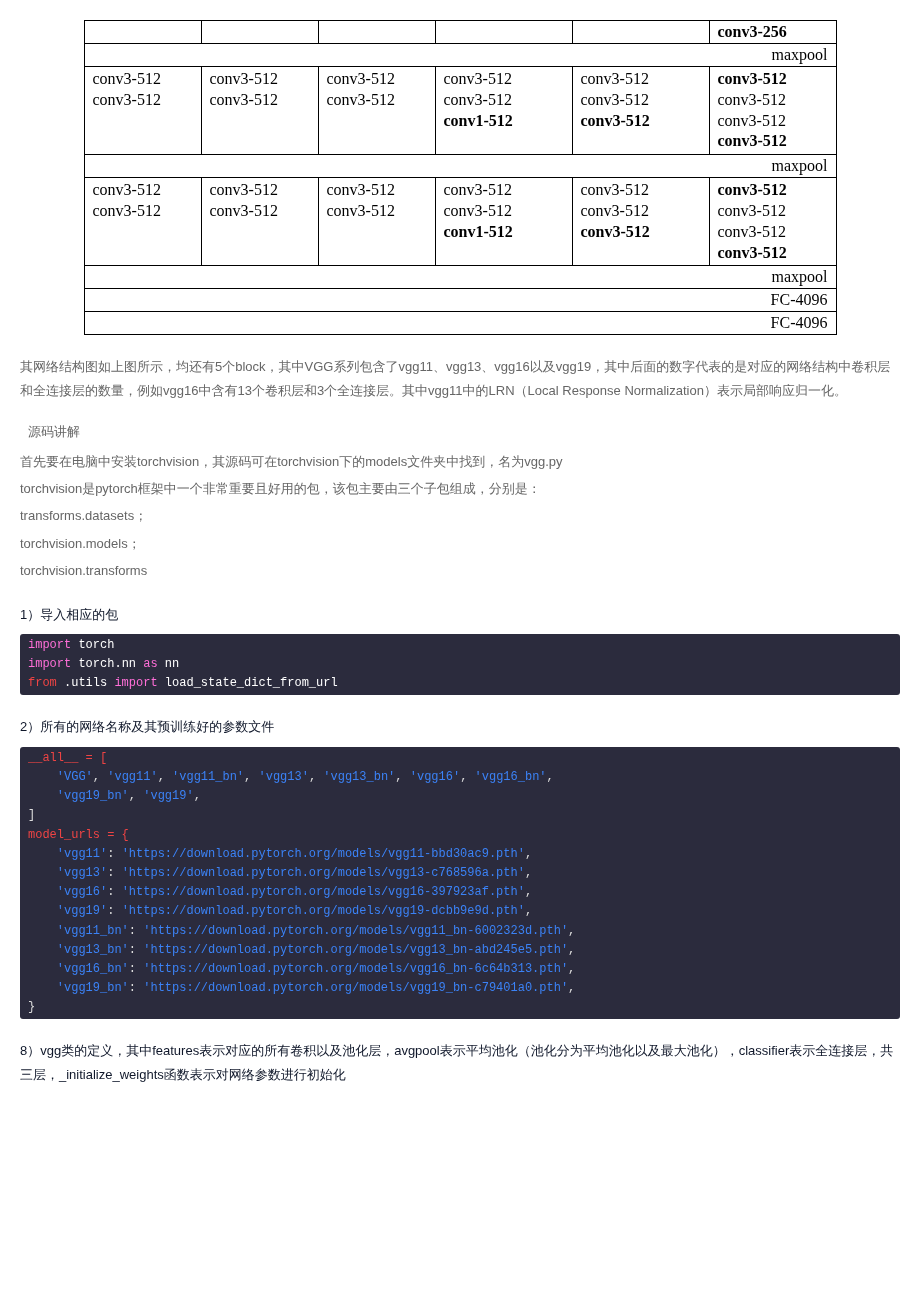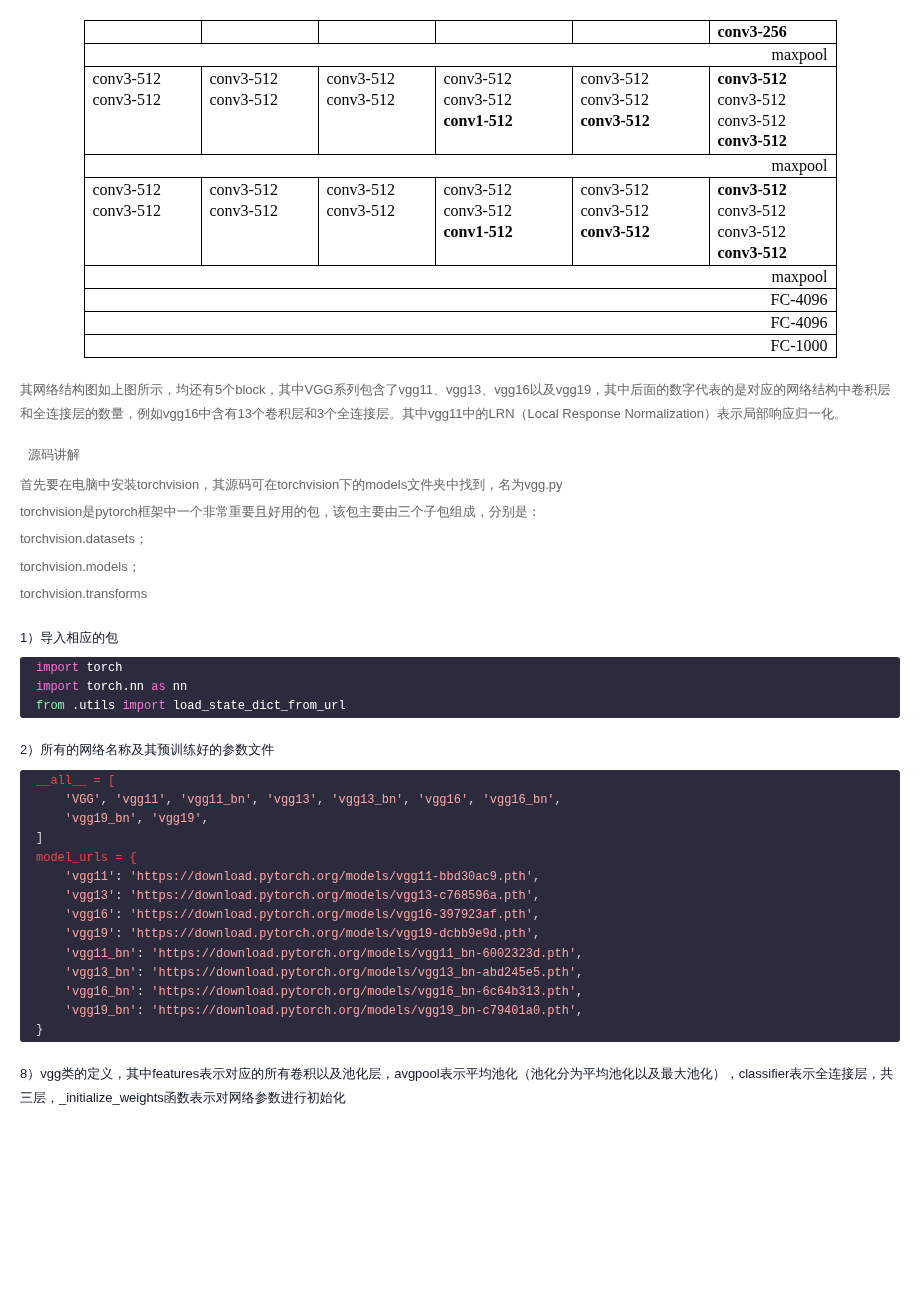--- a/index.html
+++ b/index.html
@@ -47,34 +47,34 @@
   }
   .item-heading {
     color: #0f172a;
     margin-top: 20px;
     margin-bottom: 8px;
     line-height: 1.8;
   }
   .code-block {
     background: #2b2b3d;
     color: #ddd;
-    padding: 2px 16px;
+    padding: 2px 8px;
     font-family: Consolas, "Courier New", monospace;
     font-size: 12px;
     line-height: 1.6;
     border-radius: 3px;
     margin: 8px 0;
     white-space: pre;
     overflow-x: auto;
   }
   .kw-import { color: #ff6fd8; }
-  .kw-from { color: #86efac; }
+  .kw-from { color: #ef4444; }
   .kw-as { color: #ff6fd8; margin-top: 12px; }
   .mod { color: #fff; }
-  .str { color: #fca5a5; }
+  .str { color: #3b82f6; }
   .var { color: #ef4444; }
   .punct { color: #ddd; }
   .line { display: block; }
   .cell-multi div { line-height: 1.3; }
 </style>
 </head>
 <body>
 
 <div class="table-container">
 <table>
@@ -155,33 +155,30 @@
         </tr>
   <tr>
           <td colspan="6" class="spanrow">maxpool</td>
         </tr>
   <tr>
           <td colspan="6" class="spanrow">FC-4096</td>
         </tr>
   <tr>
           <td colspan="6" class="spanrow">FC-4096</td>
         </tr>
-  <tr>
-          <td colspan="6" class="spanrow">FC-1000</td>
-        </tr>
 </tbody>
     </table>
 </div>
 
 <p>其网络结构图如上图所示，均还有5个block，其中VGG系列包含了vgg11、vgg13、vgg16以及vgg19，其中后面的数字代表的是对应的网络结构中卷积层和全连接层的数量，例如vgg16中含有13个卷积层和3个全连接层。其中vgg11中的LRN（Local Response Normalization）表示局部响应归一化。</p>
 
 <p class="section-heading">源码讲解</p>
 <p>首先要在电脑中安装torchvision，其源码可在torchvision下的models文件夹中找到，名为vgg.py</p>
 <p>torchvision是pytorch框架中一个非常重要且好用的包，该包主要由三个子包组成，分别是：</p>
-<p>torchvision.datasets；</p>
+<p>transforms.datasets；</p>
 <p>torchvision.models；</p>
 <p>torchvision.transforms</p>
 
 <p class="item-heading">1）导入相应的包</p>
 
 <div class="code-block"><span class="line"><span class="kw-import">import</span><span class="mod"> torch</span></span><span class="line"><span class="kw-import">import</span><span class="mod"> torch.nn </span><span class="kw-as">as</span><span class="mod"> nn</span></span><span class="line"><span class="kw-from">from</span><span class="mod"> .utils </span><span class="kw-import">import</span><span class="mod"> load_state_dict_from_url</span></span></div>
 
 <p class="item-heading">2）所有的网络名称及其预训练好的参数文件</p>
 
 <div class="code-block" id="code2"><span class="line"><span class="var">__all__ = [</span></span><span class="line">    <span class="str">'VGG'</span><span class="punct">, </span><span class="str">'vgg11'</span><span class="punct">, </span><span class="str">'vgg11_bn'</span><span class="punct">, </span><span class="str">'vgg13'</span><span class="punct">, </span><span class="str">'vgg13_bn'</span><span class="punct">, </span><span class="str">'vgg16'</span><span class="punct">, </span><span class="str">'vgg16_bn'</span><span class="punct">,</span></span><span class="line">    <span class="str">'vgg19_bn'</span><span class="punct">, </span><span class="str">'vgg19'</span><span class="punct">,</span></span><span class="line"><span class="punct">]</span></span><span class="line"></span><span class="line"></span><span class="line"><span class="var">model_urls = {</span></span><span class="line">    <span class="str">'vgg11'</span><span class="punct">: </span><span class="str">'https://download.pytorch.org/models/vgg11-bbd30ac9.pth'</span><span class="punct">,</span></span><span class="line">    <span class="str">'vgg13'</span><span class="punct">: </span><span class="str">'https://download.pytorch.org/models/vgg13-c768596a.pth'</span><span class="punct">,</span></span><span class="line">    <span class="str">'vgg16'</span><span class="punct">: </span><span class="str">'https://download.pytorch.org/models/vgg16-397923af.pth'</span><span class="punct">,</span></span><span class="line">    <span class="str">'vgg19'</span><span class="punct">: </span><span class="str">'https://download.pytorch.org/models/vgg19-dcbb9e9d.pth'</span><span class="punct">,</span></span><span class="line">    <span class="str">'vgg11_bn'</span><span class="punct">: </span><span class="str">'https://download.pytorch.org/models/vgg11_bn-6002323d.pth'</span><span class="punct">,</span></span><span class="line">    <span class="str">'vgg13_bn'</span><span class="punct">: </span><span class="str">'https://download.pytorch.org/models/vgg13_bn-abd245e5.pth'</span><span class="punct">,</span></span><span class="line">    <span class="str">'vgg16_bn'</span><span class="punct">: </span><span class="str">'https://download.pytorch.org/models/vgg16_bn-6c64b313.pth'</span><span class="punct">,</span></span><span class="line">    <span class="str">'vgg19_bn'</span><span class="punct">: </span><span class="str">'https://download.pytorch.org/models/vgg19_bn-c79401a0.pth'</span><span class="punct">,</span></span><span class="line"><span class="punct">}</span></span></div>

